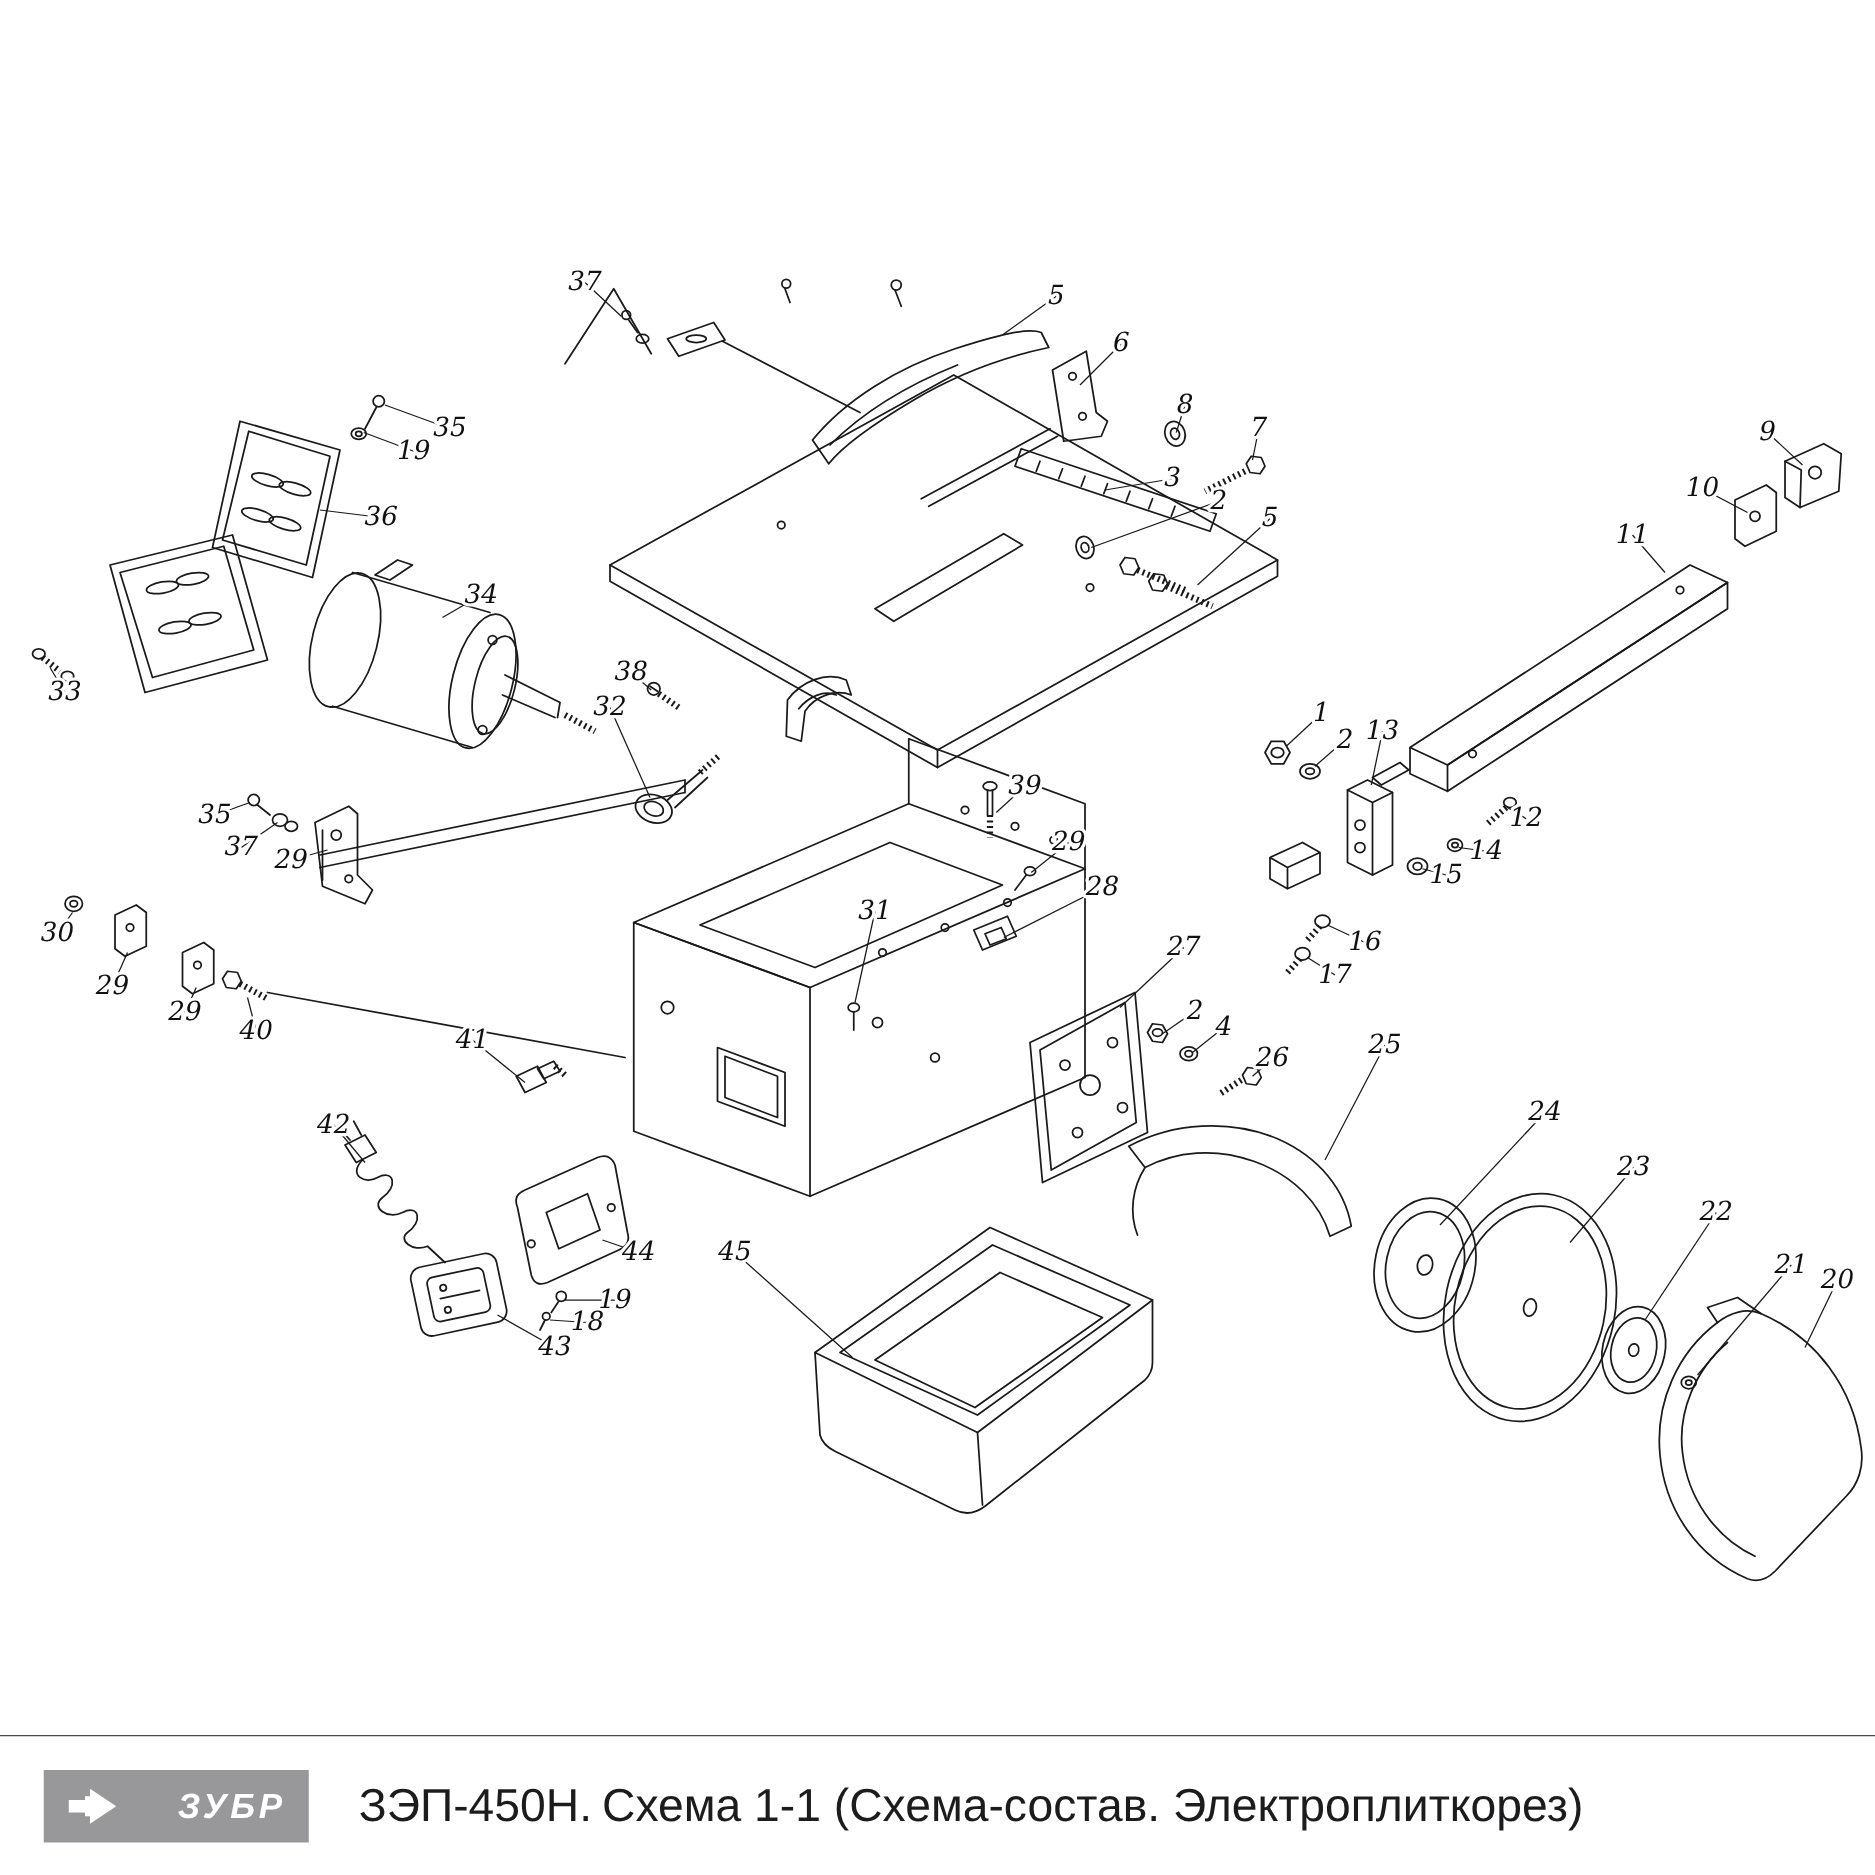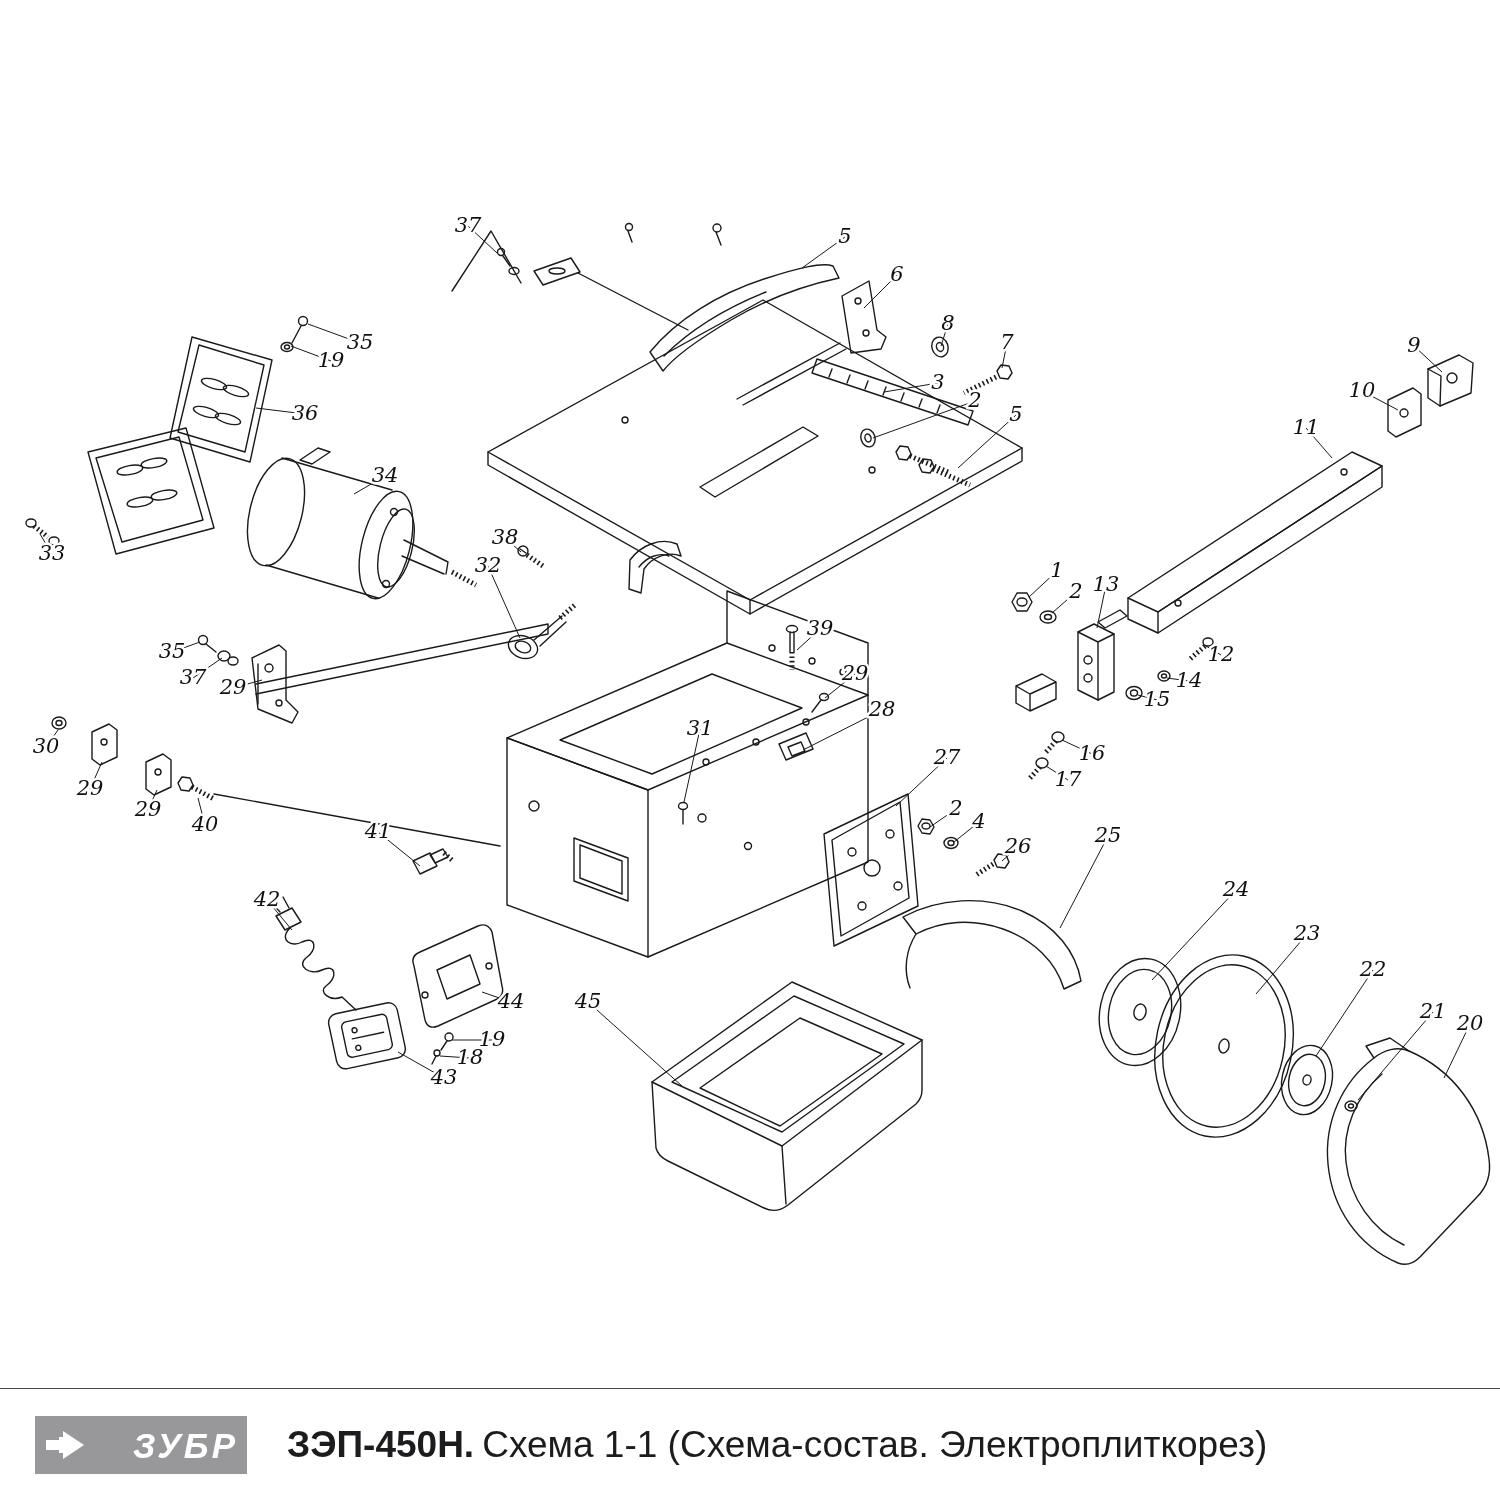--- a/index.html
+++ b/index.html
@@ -17,24 +17,24 @@
   }
   .footer{
     position:absolute;left:0;top:1388px;width:1500px;height:112px;
     border-top:1px solid #4a4a4a;display:flex;align-items:center;background:#fff;
   }
   .logo{
     margin-left:35px;width:212px;height:58px;background:#98989b;
     display:flex;align-items:center;justify-content:center;gap:10px;flex:0 0 auto;
   }
   .logo-text{
-    color:#fff;font-weight:bold;font-style:italic;font-size:35px;letter-spacing:3px;line-height:1;margin-left:37px;
+    color:#fff;font-weight:bold;font-style:italic;font-size:28px;letter-spacing:3px;line-height:1;margin-left:37px;
   }
   .title{margin-left:40px;font-size:37px;color:#1c1c1e;white-space:nowrap;}
-  .title b{font-weight:bold;margin-top:24px;}
+  .title b{font-weight:normal;margin-top:24px;}
   .title .rest{margin-left:8px;font-weight:normal;}
 </style>
 </head>
 <body>
 
 <svg id="diagram" width="1500" height="1388" viewBox="0 0 1500 1388">
 
   <g>
     <path class="ln" d="M488,452 L763,300 L1022,448 L750,600 Z"></path>
     <path class="ln" d="M488,452 L488,465 L750,614 L750,600"></path>

